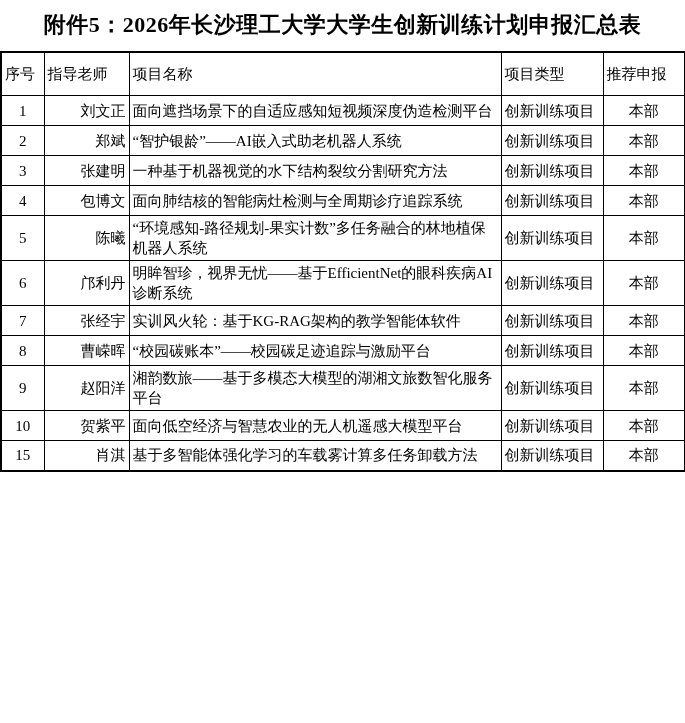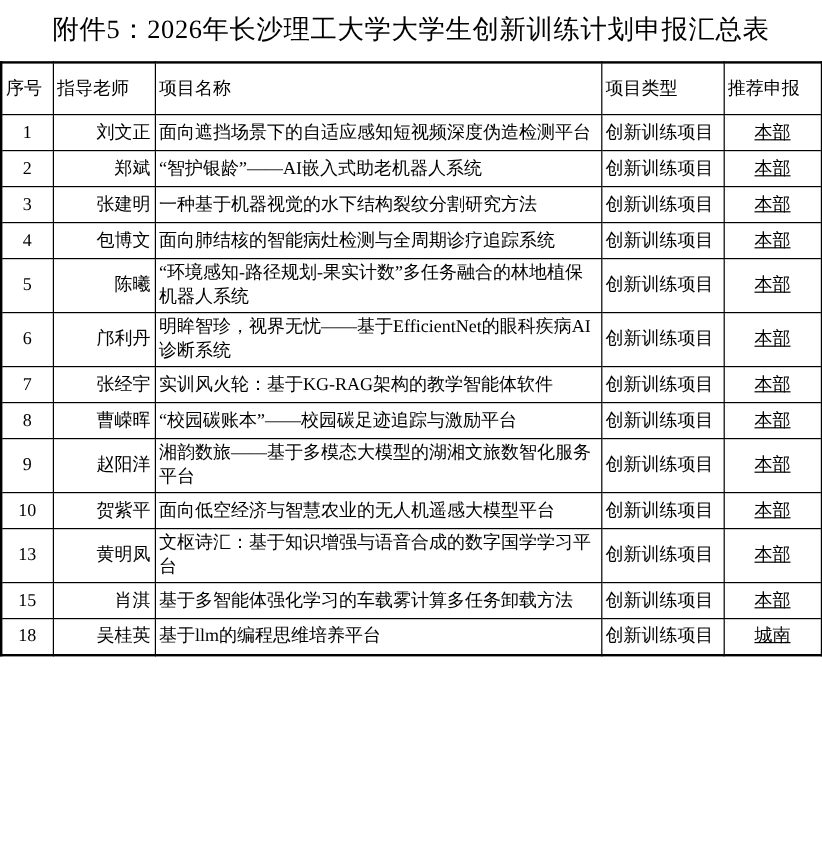--- a/index.html
+++ b/index.html
@@ -11,21 +11,21 @@
     width: 685px;
     height: 723px;
     font-family: "Liberation Serif", "DejaVu Serif", serif;
     color: #000000;
     overflow: hidden;
   }
   .doc-title {
     width: 685px;
     text-align: center;
     font-size: 22px;
-    font-weight: normal;
+    font-weight: bold;
     letter-spacing: 0.5px;
     padding-top: 11px;
     padding-bottom: 11px;
     line-height: 1.3;
   }
   table.summary {
     border-collapse: collapse;
     table-layout: fixed;
     width: 684px;
     margin: 0;
@@ -42,21 +42,21 @@
     overflow: hidden;
     word-break: break-all;
   }
   thead tr { height: 44px; }
   tbody tr { height: 30px; }
   th { text-align: left; }
   td.c-no      { text-align: center; }
   td.c-advisor { text-align: right; }
   td.c-project { text-align: left; padding-left: 4px; }
   td.c-type    { text-align: left; font-size: 14px; }
-  td.c-campus  { text-align: center; text-decoration: underline; }
+  td.c-campus  { text-align: center; }
 </style>
 </head>
 <body>
 
 <div class="doc-title">附件5：2026年长沙理工大学大学生创新训练计划申报汇总表</div>
 
 <table class="summary">
   <colgroup>
     <col style="width:43px">
     <col style="width:85px">
@@ -149,40 +149,26 @@
   <tr>
     <td class="c-no">10</td>
     <td class="c-advisor">贺紫平</td>
     <td class="c-project">面向低空经济与智慧农业的无人机遥感大模型平台</td>
     <td class="c-type">创新训练项目</td>
     <td class="c-campus">本部</td>
   </tr>
 
 
 
-  <tr>
-    <td class="c-no">13</td>
-    <td class="c-advisor">黄明凤</td>
-    <td class="c-project">文枢诗汇：基于知识增强与语音合成的数字国学学习平台</td>
-    <td class="c-type">创新训练项目</td>
-    <td class="c-campus">本部</td>
-  </tr>
 
 
   <tr>
     <td class="c-no">15</td>
     <td class="c-advisor">肖淇</td>
     <td class="c-project">基于多智能体强化学习的车载雾计算多任务卸载方法</td>
     <td class="c-type">创新训练项目</td>
     <td class="c-campus">本部</td>
   </tr>
 
 
 
-  <tr>
-    <td class="c-no">18</td>
-    <td class="c-advisor">吴桂英</td>
-    <td class="c-project">基于llm的编程思维培养平台</td>
-    <td class="c-type">创新训练项目</td>
-    <td class="c-campus">城南</td>
-  </tr>
 </tbody>
 </table>
 
 </body></html>

